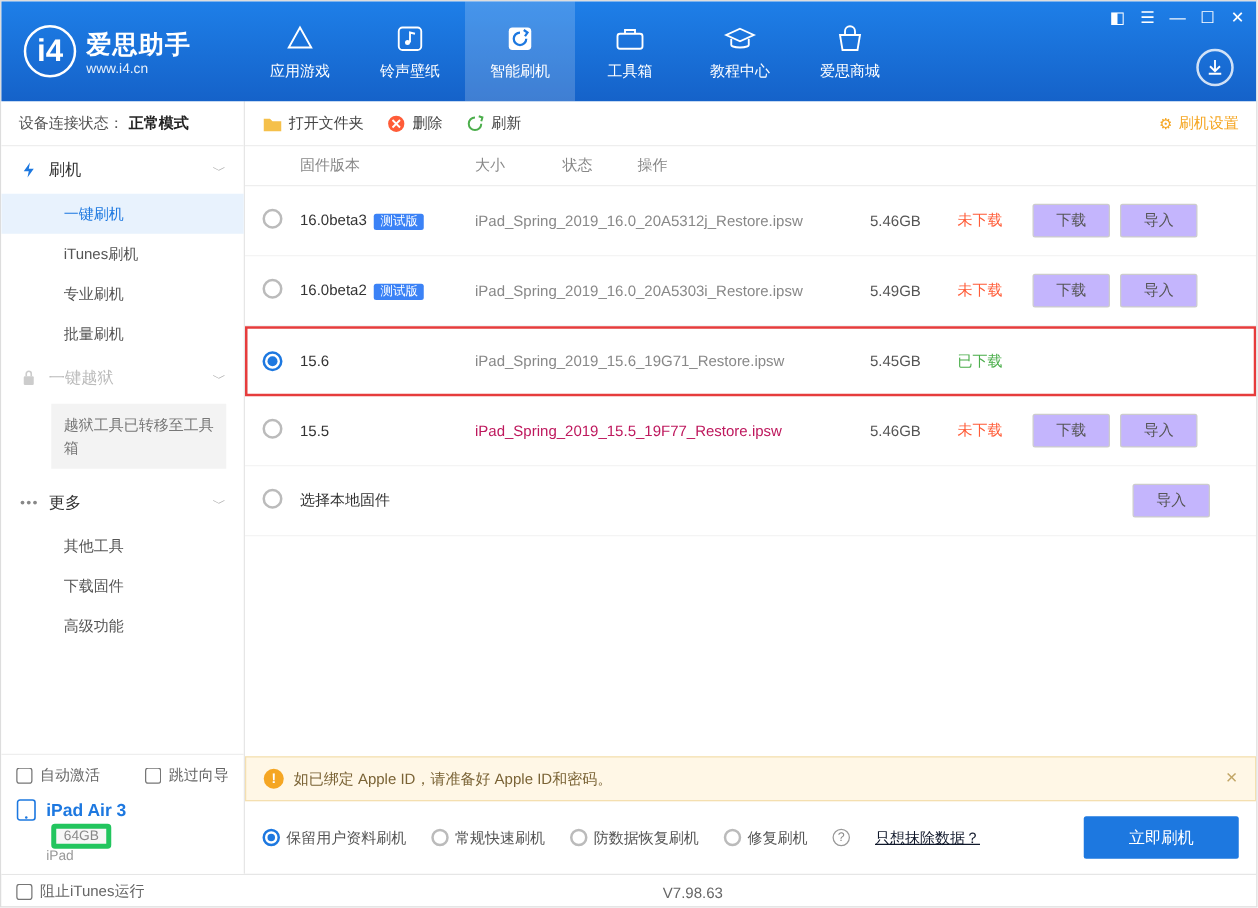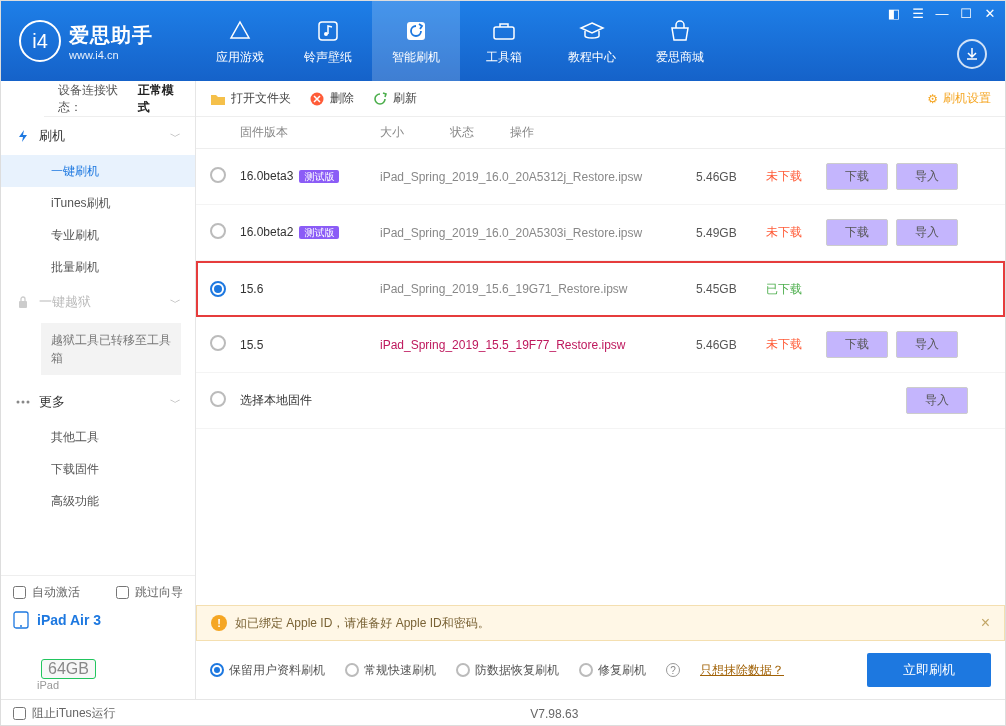--- a/index.html
+++ b/index.html
@@ -1,53 +1,53 @@
 <!DOCTYPE html>
 <html><head>
 <meta charset="utf-8">
 <style>
 * { margin: 0; padding: 0; box-sizing: border-box; font-family: "Microsoft YaHei", Arial, sans-serif; }
 body { width: 1006px; height: 726px; background: #fff; overflow: hidden; border: 1px solid #ddd; }
 
 
 .header { background: linear-gradient(#1e7fe8, #1562c9); height: 80px; display: flex; align-items: center; color: #fff; position: relative; }
 .logo-area { display: flex; align-items: center; padding: 0 18px; width: 195px; }
-.logo-badge { width: 42px; height: 42px; border-radius: 50%; border: 2px solid #fff; display: flex; align-items: center; justify-content: center; font-size: 20px; font-weight: normal; margin-right: 8px; }
+.logo-badge { width: 42px; height: 42px; border-radius: 50%; border: 2px solid #fff; display: flex; align-items: center; justify-content: center; font-size: 25px; font-weight: bold; margin-right: 8px; }
 .logo-text { display: flex; flex-direction: column; }
 .logo-title { font-size: 20px; font-weight: bold; letter-spacing: 1px; }
 .logo-sub { font-size: 11px; opacity: .9; }
 .nav-tabs { display: flex; height: 100%; }
 .nav-tab { width: 88px; display: flex; flex-direction: column; align-items: center; justify-content: center; font-size: 12px; cursor: pointer; position: relative; }
 .nav-tab.active { background: rgba(255,255,255,.18); }
 .nav-icon { width: 28px; height: 28px; margin-bottom: 4px; display: flex; align-items: center; justify-content: center; }
 .nav-icon svg { fill: #fff; }
 .win-controls { position: absolute; right: 6px; top: 4px; display: flex; gap: 6px; }
 .win-btn { width: 18px; height: 16px; display: flex; align-items: center; justify-content: center; color: #fff; font-size: 13px; cursor: pointer; }
 .download-circle { position: absolute; right: 18px; top: 38px; width: 30px; height: 30px; border: 2px solid rgba(255,255,255,.8); border-radius: 50%; display: flex; align-items: center; justify-content: center; cursor: pointer; }
 .download-circle svg { fill: #fff; }
 
 
 .body { display: flex; height: 618px; }
 .sidebar { width: 195px; border-right: 1px solid #e6e6e6; display: flex; flex-direction: column; background: #fff; }
-.status-row { height: 36px; display: flex; align-items: center; padding: 0 14px; font-size: 12px; color: #555; border-bottom: 1px solid #eee; margin-left: 43px; }
+.status-row { height: 36px; display: flex; align-items: center; padding: 0 14px; font-size: 12px; color: #555; border-bottom: 1px solid #eee; }
 .status-row b { color: #222; font-weight: bold; margin-left: 4px; }
 .side-group-header { height: 38px; display: flex; align-items: center; padding: 0 14px; font-size: 13px; color: #333; cursor: pointer; gap: 8px; }
 .side-group-header .chev { margin-left: auto; color: #aaa; font-size: 11px; }
 .side-ico { width: 16px; height: 16px; display: flex; align-items: center; justify-content: center; }
 .side-sub { height: 32px; display: flex; align-items: center; padding-left: 50px; font-size: 12px; color: #555; cursor: pointer; }
 .side-sub.active { background: #e8f2fd; color: #1d78e0; }
 .side-note { background: #f3f3f3; margin: 2px 14px 8px 40px; padding: 8px 10px; font-size: 12px; color: #777; line-height: 1.5; }
 .sidebar-spacer { flex: 1; }
 .sidebar-bottom { border-top: 1px solid #eee; padding: 8px 12px; font-size: 12px; color: #666; }
 .chk-row { display: flex; align-items: center; gap: 6px; margin-bottom: 4px; }
 .chk-row input { margin: 0; }
 .chk-row .spacer { flex: 1; }
 .device-row { display: flex; align-items: center; gap: 8px; padding: 6px 0 2px; color: #1d78e0; font-weight: bold; font-size: 14px; }
 .device-row svg { fill: #1d78e0; }
-.device-cap { display: inline-block; border: 1px solid #22c55e; border-radius: 3px; padding: 0 6px; font-size: 16px; color: #888; font-weight: normal; margin-left: 4px; background: #f7f7f7; margin-top: 28px; }
+.device-cap { display: inline-block; border: 4px solid #22c55e; border-radius: 3px; padding: 0 6px; font-size: 11px; color: #888; font-weight: normal; margin-left: 4px; background: #f7f7f7; }
 .device-type { color: #999; font-size: 11px; padding-left: 24px; }
 
 
 .main { flex: 1; display: flex; flex-direction: column; }
 .toolbar { height: 36px; display: flex; align-items: center; padding: 16px 14px; font-size: 12px; color: #444; gap: 18px; border-bottom: 1px solid #eee; text-align: center; }
 .tool-btn { display: flex; align-items: center; gap: 5px; cursor: pointer; }
 .tool-btn .ico { width: 16px; height: 16px; display: flex; align-items: center; justify-content: center; }
 .toolbar .spacer { flex: 1; }
 .settings-btn { color: #f5a623; display: flex; align-items: center; gap: 5px; cursor: pointer; }
 .settings-btn .gear-ico { color: #f5a623; }
@@ -60,37 +60,37 @@
 .col-status { width: 60px; }
 .col-ops { width: 165px; }
 
 .table-body { flex: 1; overflow: auto; }
 .row { display: flex; align-items: center; height: 56px; padding: 0 14px; font-size: 12px; color: #555; border-bottom: 1px solid #f4f4f4; }
 .row.highlight { border: 2px solid #e63c3c; height: 56px; padding: 0 12px; }
 .radio { width: 16px; height: 16px; border: 2px solid #bbb; border-radius: 50%; display: inline-flex; align-items: center; justify-content: center; cursor: pointer; }
 .radio.checked { border-color: #1d78e0; }
 .radio.checked::after { content: ""; width: 8px; height: 8px; background: #1d78e0; border-radius: 50%; }
 .ver-text { color: #333; margin-right: 6px; }
-.beta-tag { background: #8b5cf6; color: #fff; font-size: 10px; padding: 1px 5px; border-radius: 2px; }
+.beta-tag { background: #3b82f6; color: #fff; font-size: 10px; padding: 1px 5px; border-radius: 2px; }
 .status-undl { color: #ff5c38; }
 .status-dl { color: #4cae4c; }
 .op-btns { display: flex; gap: 8px; }
 .btn { border: 1px solid #ccc; background: #c4b5fd; padding: 4px 18px; font-size: 12px; color: #555; border-radius: 2px; cursor: pointer; }
 
 
 .alert-bar { background: #fff7e6; border: 1px solid #f4dfb0; margin: 0; padding: 8px 14px; font-size: 12px; color: #7a6335; display: flex; align-items: center; gap: 8px; position: relative; }
 .alert-ico { width: 16px; height: 16px; background: #f5a623; border-radius: 50%; color: #fff; display: flex; align-items: center; justify-content: center; font-size: 11px; font-weight: bold; }
 .alert-close { margin-left: auto; color: #c2a666; font-size: 16px; cursor: pointer; }
 
 .options-bar { display: flex; align-items: center; padding: 12px 14px; font-size: 12px; color: #555; gap: 20px; }
 .opt { display: flex; align-items: center; gap: 5px; cursor: pointer; }
 .opt .radio { width: 14px; height: 14px; }
 .opt .radio.checked::after { width: 6px; height: 6px; }
 .help-ico { width: 14px; height: 14px; border: 1px solid #999; border-radius: 50%; display: inline-flex; align-items: center; justify-content: center; font-size: 10px; color: #888; cursor: pointer; }
-.erase-link { color: #a16207; text-decoration: underline; cursor: pointer; }
+.erase-link { color: #0f172a; text-decoration: underline; cursor: pointer; }
 .flash-btn { margin-left: auto; background: #1d78e0; color: #fff; border: none; padding: 8px 36px; font-size: 13px; border-radius: 2px; cursor: pointer; }
 
 
 .footer { height: 28px; border-top: 1px solid #e6e6e6; display: flex; align-items: center; font-size: 12px; color: #666; padding: 0 12px; }
 .footer .chk-row { margin: 0; }
 .footer .spacer { flex: 1; }
 .footer .ver { margin: 0 auto; }
 .footer-links { display: flex; gap: 0; }
 .footer-link { padding: 0 14px; cursor: pointer; border-left: 1px solid #e6e6e6; }
 </style>

